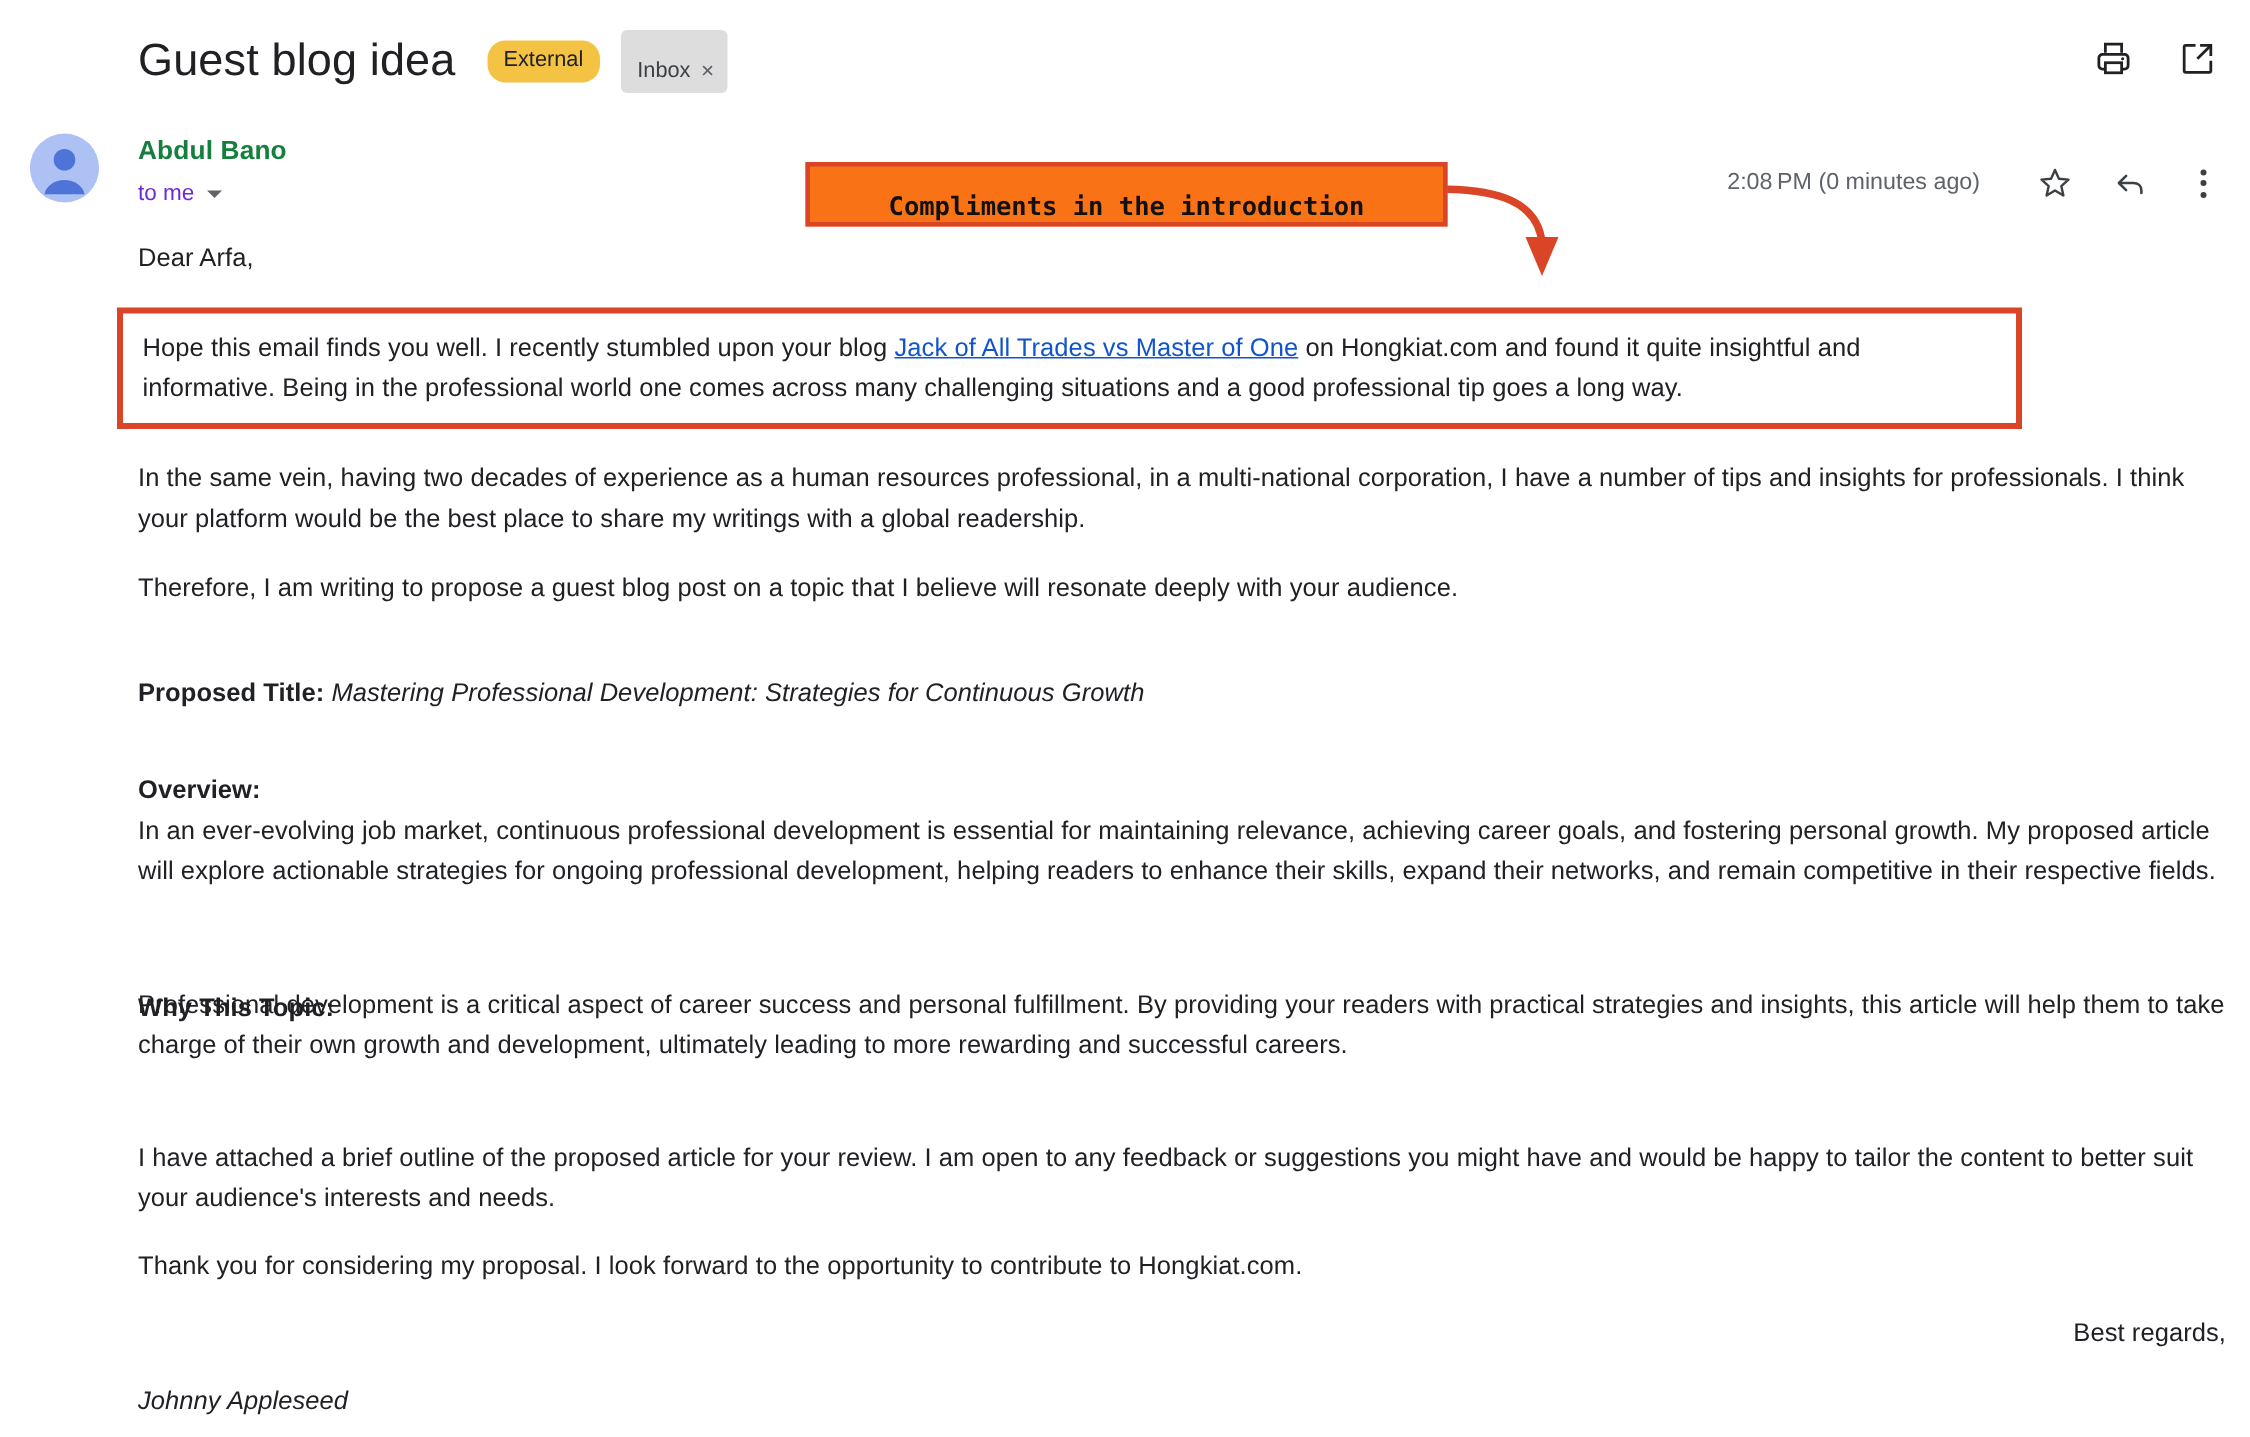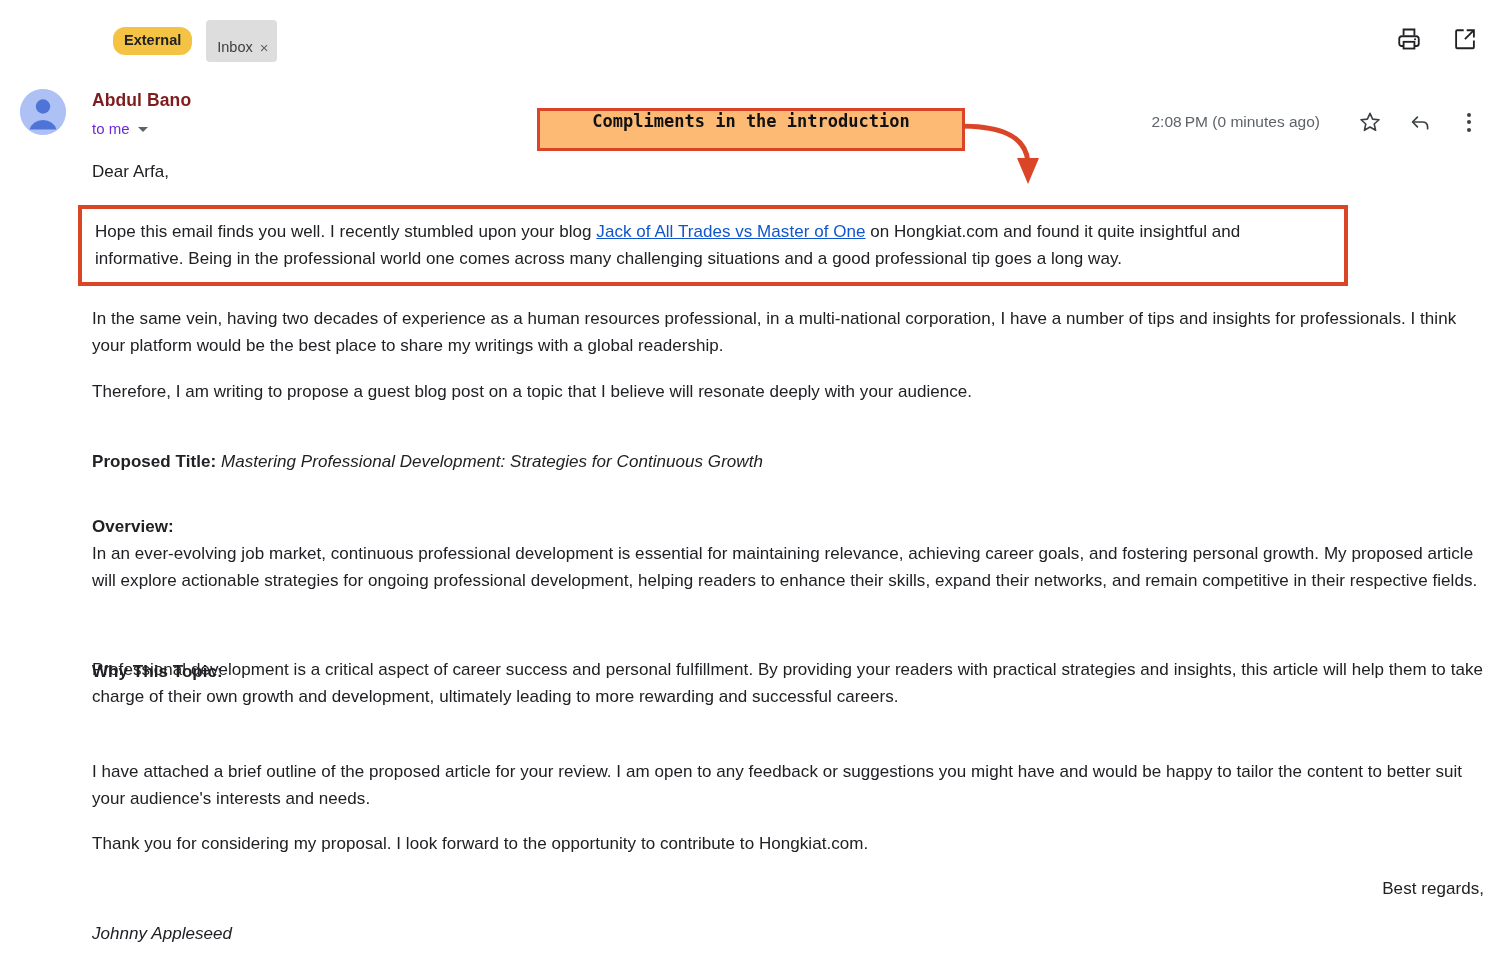--- a/index.html
+++ b/index.html
@@ -35,21 +35,21 @@
   }
   .badge-external {
     margin-left: 21px;
     background: #f5c344;
     color: #202124;
     font-size: 14.5px;
     line-height: 1;
     padding: 6px 11px 7px 11px;
     border-radius: 12px;
     white-space: nowrap;
-    font-weight: 700;
+    font-weight: 400;
   }
   .badge-inbox {
     margin-left: 14px;
     background: #dddddd;
     color: #3c4043;
     font-size: 14.5px;
     line-height: 1;
     padding: 20px 9px 7px 11px;
     border-radius: 4px;
     white-space: nowrap;
@@ -79,21 +79,21 @@
     border-radius: 50%;
     background: #aec1f5;
     overflow: hidden;
   }
   .avatar svg { display: block; }
   .sender-name {
     position: absolute;
     left: 92px; top: 8px;
     font-size: 17.5px;
     font-weight: bold;
-    color: #7f1d1d;
+    color: #15803d;
     letter-spacing: 0.1px;
   }
   .sender-to {
     position: absolute;
     left: 92px; top: 38px;
     font-size: 15px;
     color: #6d28d9;
     display: flex;
     align-items: center;
     gap: 8px;
@@ -156,23 +156,23 @@
 
   .bold { font-weight: bold; margin-top: 18px; }
   .ital { font-style: italic; }
 
   
   .annot-box {
     position: absolute;
     left: 537px; top: 108px;
     width: 428px; height: 43px;
     border: 3px solid #d94526;
-    background: #fdba74;
+    background: #f97316;
     display: flex;
-    align-items: flex-start;
+    align-items: flex-end;
     justify-content: center;
     z-index: 5;
   }
   .annot-text {
     font-family: "DejaVu Sans Mono", monospace;
     font-size: 17px;
     font-weight: bold;
     color: #111111;
     letter-spacing: 0px;
     white-space: nowrap;
@@ -186,20 +186,21 @@
   }
 </style>
 </head>
 <body>
 
 <div id="page">
 
   <div class="header">
 
     <div class="subject-row">
+      <div class="subject-title">Guest blog idea</div>
 
       <div class="badge-external">External</div>
 
       <div class="badge-inbox">
         <span>Inbox</span>
         <span class="x">×</span>
       </div>
     </div>
 
     <div class="header-actions">

